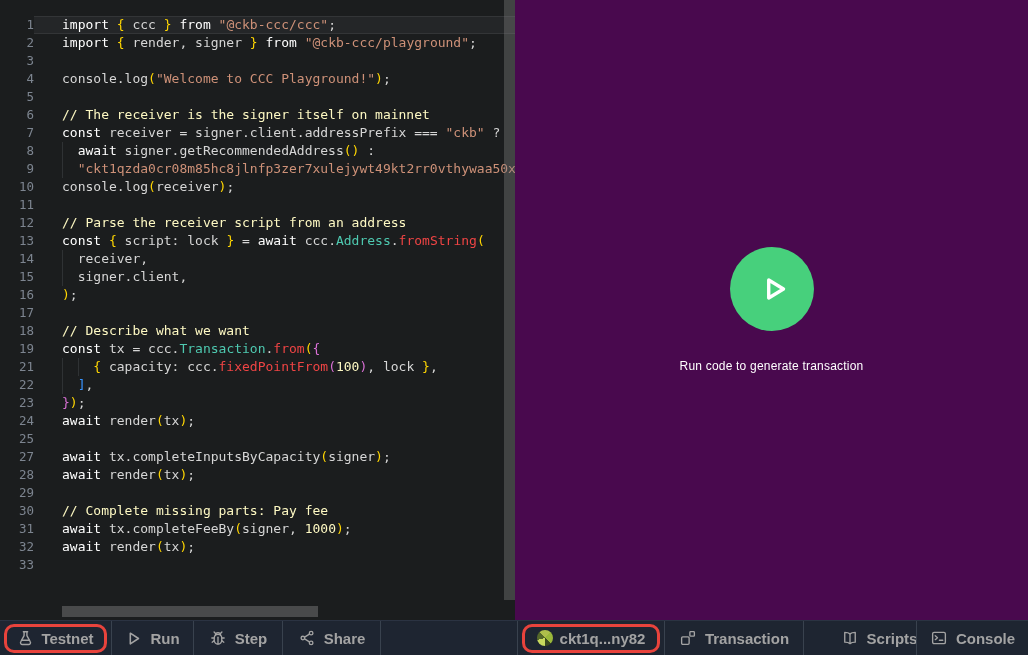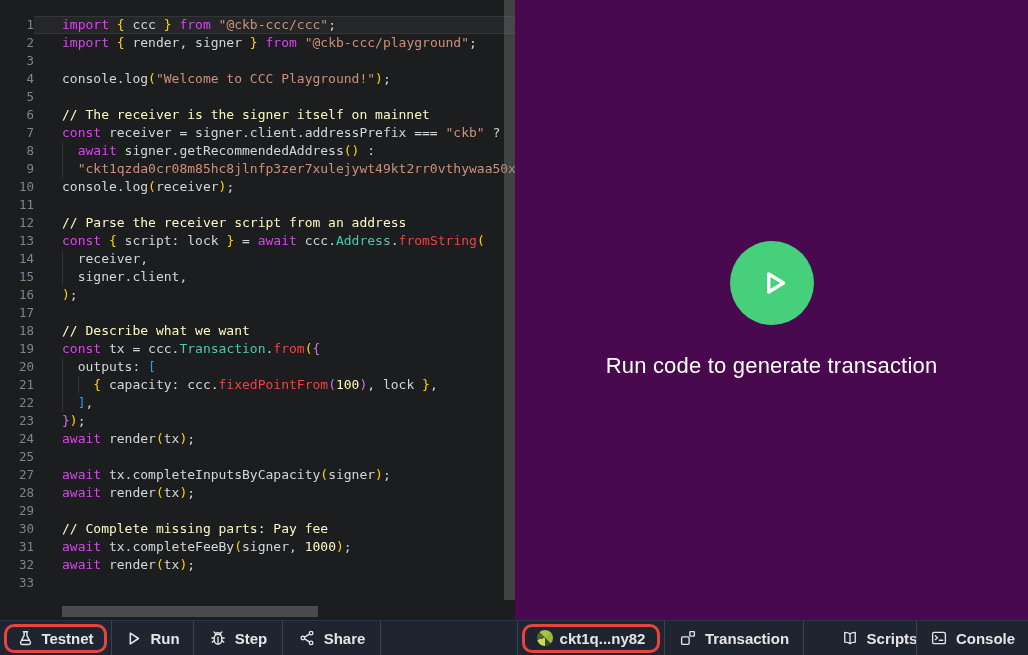--- a/index.html
+++ b/index.html
@@ -25,21 +25,21 @@
   .ln{
     width:34px;flex:0 0 34px;text-align:right;color:#7d8590;
     user-select:none;font-size:12.5px;
   }
   .code{flex:1 1 auto;position:relative;padding-left:28px;overflow:hidden;}
   .code.current{
     background:#242628;
     box-shadow:inset 0 1px 0 #333537, inset 0 -1px 0 #333537;
   }
   .guide{position:absolute;top:0;width:1px;height:100%;background:#2f3234;}
-  .tok-kw{color:#d946ef;}
+  .tok-kw{color:#ffffff;}
   .tok-plain{color:#d6d6d6;}
   .tok-str{color:#ce9178;}
   .tok-cmt{color:#fef9c3;}
   .tok-cls{color:#4ec9b0;}
   .tok-fn{color:#ef4444;}
   .tok-num{color:#fef9c3;}
   .tok-b1{color:#ffd602;}
   .tok-b2{color:#da70d6;}
   .tok-b3{color:#3794ff;}
 
@@ -53,28 +53,28 @@
     position:absolute;left:515px;top:0;width:513px;height:620px;
     background:var(--purple);
     display:flex;flex-direction:column;align-items:center;justify-content:center;
   }
   .play-btn{
     width:84px;height:84px;border-radius:50%;background:var(--green);
     display:flex;align-items:center;justify-content:center;cursor:pointer;
   }
   .play-btn svg{margin-left:4px;}
   .panel-msg{
-    margin-top:28px;color:#ffffff;font-size:22px;letter-spacing:.2px;
+    margin-top:28px;color:#ffffff;font-size:12px;letter-spacing:.2px;
   }
 
   
   .toolbar{
     position:absolute;left:0;bottom:0;width:1028px;height:35px;
     background:var(--tbbg);border-top:1px solid #2b3342;
-    display:flex;align-items:stretch;color:#e5e5e5;
+    display:flex;align-items:stretch;color:#a3a3a3;
     font-size:15px;font-weight:bold;
   }
   .tb-group{display:flex;align-items:stretch;}
   .tb-right{margin-left:auto;}
   .cell{
     display:flex;align-items:center;justify-content:center;
     border-right:1px solid #39424e;cursor:pointer;
   }
   .tb-right .cell{border-right:none;border-left:1px solid #39424e;}
   .btn-inner{display:flex;align-items:center;justify-content:center;gap:8px;height:100%;width:100%;}
@@ -115,21 +115,20 @@
         <div class="line" data-name="code-line"><span class="ln" data-name="line-number">10</span><span class="code" data-name="code-line-content"><span class="tok-plain">console.log</span><span class="tok-b1">(</span><span class="tok-plain">receiver</span><span class="tok-b1">)</span><span class="tok-plain">;</span></span></div>
         <div class="line" data-name="code-line"><span class="ln" data-name="line-number">11</span><span class="code" data-name="code-line-content"></span></div>
         <div class="line" data-name="code-line"><span class="ln" data-name="line-number">12</span><span class="code" data-name="code-line-content"><span class="tok-cmt">// Parse the receiver script from an address</span></span></div>
         <div class="line" data-name="code-line"><span class="ln" data-name="line-number">13</span><span class="code" data-name="code-line-content"><span class="tok-kw">const</span><span class="tok-plain"> </span><span class="tok-b1">{</span><span class="tok-plain"> script: lock </span><span class="tok-b1">}</span><span class="tok-plain"> = </span><span class="tok-kw">await</span><span class="tok-plain"> ccc.</span><span class="tok-cls">Address</span><span class="tok-plain">.</span><span class="tok-fn">fromString</span><span class="tok-b1">(</span></span></div>
         <div class="line" data-name="code-line"><span class="ln" data-name="line-number">14</span><span class="code" data-name="code-line-content"><span class="guide" data-name="indent-guide" style="left: calc(0ch + 28px);"></span><span class="tok-plain">  receiver,</span></span></div>
         <div class="line" data-name="code-line"><span class="ln" data-name="line-number">15</span><span class="code" data-name="code-line-content"><span class="guide" data-name="indent-guide" style="left: calc(0ch + 28px);"></span><span class="tok-plain">  signer.client,</span></span></div>
         <div class="line" data-name="code-line"><span class="ln" data-name="line-number">16</span><span class="code" data-name="code-line-content"><span class="tok-b1">)</span><span class="tok-plain">;</span></span></div>
         <div class="line" data-name="code-line"><span class="ln" data-name="line-number">17</span><span class="code" data-name="code-line-content"></span></div>
         <div class="line" data-name="code-line"><span class="ln" data-name="line-number">18</span><span class="code" data-name="code-line-content"><span class="tok-cmt">// Describe what we want</span></span></div>
         <div class="line" data-name="code-line"><span class="ln" data-name="line-number">19</span><span class="code" data-name="code-line-content"><span class="tok-kw">const</span><span class="tok-plain"> tx = ccc.</span><span class="tok-cls">Transaction</span><span class="tok-plain">.</span><span class="tok-fn">from</span><span class="tok-b1">(</span><span class="tok-b2">{</span></span></div>
-        <div class="line" data-name="code-line"><span class="ln" data-name="line-number">20</span><span class="code" data-name="code-line-content"><span class="guide" data-name="indent-guide" style="left: calc(0ch + 28px);"></span><span class="tok-plain">  outputs: </span><span class="tok-b3">[</span></span></div>
         <div class="line" data-name="code-line"><span class="ln" data-name="line-number">21</span><span class="code" data-name="code-line-content"><span class="guide" data-name="indent-guide" style="left: calc(0ch + 28px);"></span><span class="guide" data-name="indent-guide" style="left: calc(2ch + 28px);"></span><span class="tok-plain">    </span><span class="tok-b1">{</span><span class="tok-plain"> capacity: ccc.</span><span class="tok-fn">fixedPointFrom</span><span class="tok-b2">(</span><span class="tok-num">100</span><span class="tok-b2">)</span><span class="tok-plain">, lock </span><span class="tok-b1">}</span><span class="tok-plain">,</span></span></div>
         <div class="line" data-name="code-line"><span class="ln" data-name="line-number">22</span><span class="code" data-name="code-line-content"><span class="guide" data-name="indent-guide" style="left: calc(0ch + 28px);"></span><span class="tok-plain">  </span><span class="tok-b3">]</span><span class="tok-plain">,</span></span></div>
         <div class="line" data-name="code-line"><span class="ln" data-name="line-number">23</span><span class="code" data-name="code-line-content"><span class="tok-b2">}</span><span class="tok-b1">)</span><span class="tok-plain">;</span></span></div>
         <div class="line" data-name="code-line"><span class="ln" data-name="line-number">24</span><span class="code" data-name="code-line-content"><span class="tok-kw">await</span><span class="tok-plain"> render</span><span class="tok-b1">(</span><span class="tok-plain">tx</span><span class="tok-b1">)</span><span class="tok-plain">;</span></span></div>
         <div class="line" data-name="code-line"><span class="ln" data-name="line-number">25</span><span class="code" data-name="code-line-content"></span></div>
         <div class="line" data-name="code-line"><span class="ln" data-name="line-number">27</span><span class="code" data-name="code-line-content"><span class="tok-kw">await</span><span class="tok-plain"> tx.completeInputsByCapacity</span><span class="tok-b1">(</span><span class="tok-plain">signer</span><span class="tok-b1">)</span><span class="tok-plain">;</span></span></div>
         <div class="line" data-name="code-line"><span class="ln" data-name="line-number">28</span><span class="code" data-name="code-line-content"><span class="tok-kw">await</span><span class="tok-plain"> render</span><span class="tok-b1">(</span><span class="tok-plain">tx</span><span class="tok-b1">)</span><span class="tok-plain">;</span></span></div>
         <div class="line" data-name="code-line"><span class="ln" data-name="line-number">29</span><span class="code" data-name="code-line-content"></span></div>
         <div class="line" data-name="code-line"><span class="ln" data-name="line-number">30</span><span class="code" data-name="code-line-content"><span class="tok-cmt">// Complete missing parts: Pay fee</span></span></div>
         <div class="line" data-name="code-line"><span class="ln" data-name="line-number">31</span><span class="code" data-name="code-line-content"><span class="tok-kw">await</span><span class="tok-plain"> tx.completeFeeBy</span><span class="tok-b1">(</span><span class="tok-plain">signer, </span><span class="tok-num">1000</span><span class="tok-b1">)</span><span class="tok-plain">;</span></span></div>

